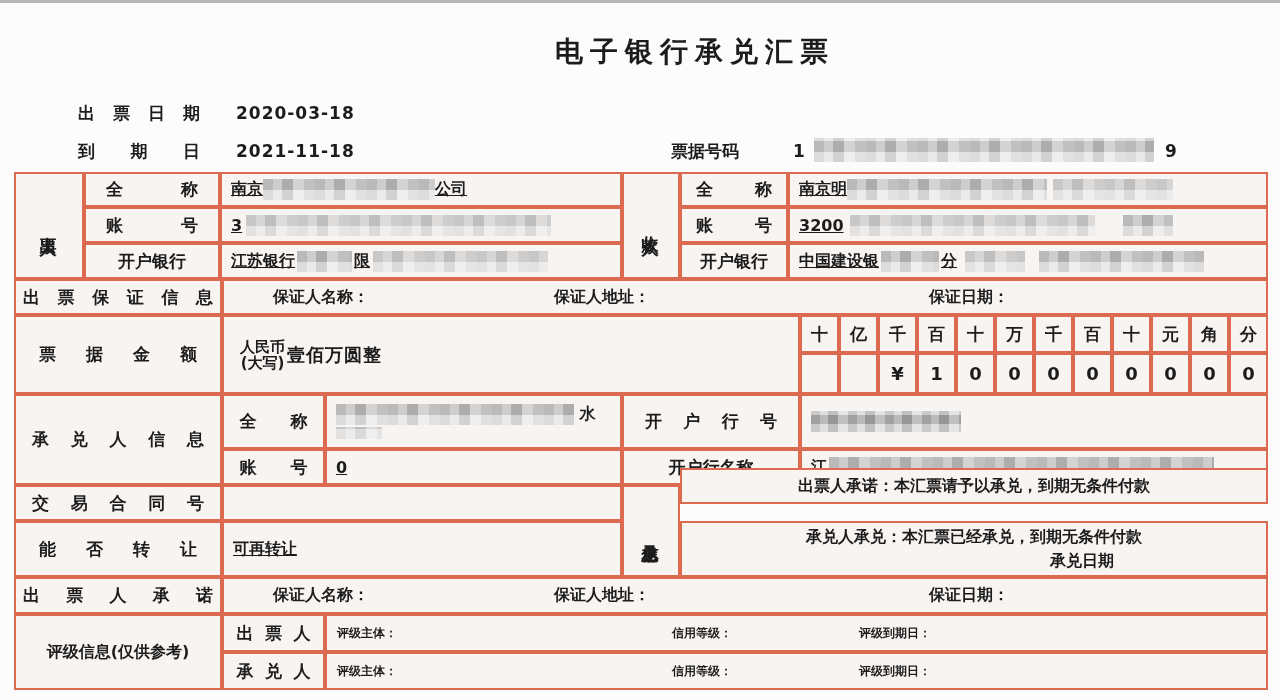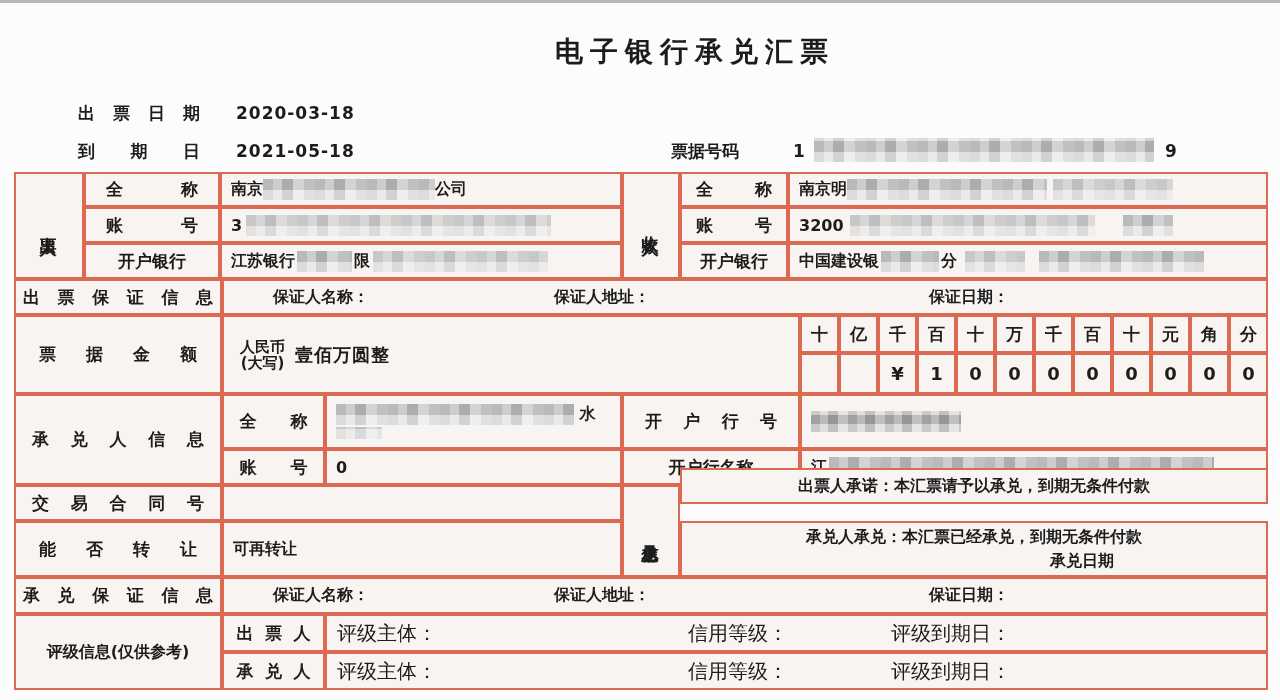--- a/index.html
+++ b/index.html
@@ -23,21 +23,21 @@
   .abs{position:absolute;}
   
   .sheet{position:absolute;left:14px;top:172px;width:1254px;height:518px;}
   .cell{
     position:absolute;box-sizing:border-box;
     border:2px solid #dc6a50;background:#f8f4f2;
     display:flex;align-items:center;
     font-size:16px;overflow:visible;
   }
   .cell.lab{font-weight:bold;justify-content:center;font-size:17px;}
-  .cell.val{padding-left:9px;font-weight:600;}
+  .cell.val{padding-left:9px;font-weight:600;text-decoration:underline;}
   .vert{
     writing-mode:vertical-lr;text-orientation:upright;
     font-weight:bold;font-size:17px;letter-spacing:2px;
     justify-content:center;
   }
   .mosaic{
     display:inline-block;height:21px;vertical-align:middle;
     background:
       repeating-linear-gradient(0deg, rgba(255,255,255,.38) 0 10px, rgba(110,110,110,.14) 10px 21px),
       repeating-linear-gradient(90deg,#c6c6c6 0 10px,#dddddd 10px 19px,#b7b7b7 19px 30px,#e4e4e4 30px 41px,#cecece 41px 52px);
@@ -46,24 +46,24 @@
     background:
       repeating-linear-gradient(0deg, rgba(255,255,255,.3) 0 8px, rgba(90,90,90,.2) 8px 17px),
       repeating-linear-gradient(90deg,#b3b3b3 0 9px,#d2d2d2 9px 17px,#a6a6a6 17px 27px,#dadada 27px 37px);
   }
   .mosaic.soft{opacity:.75;}
   .gcell{justify-content:center;font-weight:bold;font-size:17px;padding-left:0;}
   .gdigit{justify-content:center;font-weight:600;font-size:18px;}
   .guartxt{padding-left:12px;font-weight:bold;font-size:16px;white-space:nowrap;}
   .guartxt .f1{display:inline-block;width:281px;margin-left:37px;}
   .guartxt .f2{display:inline-block;width:375px;}
-  .rattxt{padding-left:10px;font-weight:normal;font-size:20px;white-space:nowrap;gap:16px;}
+  .rattxt{padding-left:10px;font-weight:bold;font-size:12px;white-space:nowrap;}
   .rattxt .f1{display:inline-block;width:335px;}
   .rattxt .f2{display:inline-block;width:187px;}
-  .cur{display:inline-block;text-align:center;font-weight:bold;font-size:15px;line-height:16px;margin:0 10px 0 16px;}
+  .cur{display:inline-block;text-align:center;font-weight:bold;font-size:15px;line-height:16px;margin:0 2px 0 16px;}
   .words{font-weight:bold;font-size:18px;letter-spacing:1px;}
   .promise{justify-content:center;font-weight:bold;font-size:16px;}
   .accept{flex-direction:column;justify-content:center;font-weight:bold;font-size:16px;}
   .accept .l2{display:block;width:max-content;margin-left:368px;margin-top:3px;align-self:flex-start;text-align:right;}
   .ratlab{flex-direction:column;justify-content:center;text-align:right;line-height:20px;padding:0 14px;}
   .acname{flex-direction:column;align-items:flex-start;justify-content:center;padding-left:9px;}
   .acname .row1{white-space:nowrap;font-weight:600;}
   .nowrap{white-space:nowrap;}
 </style>
 </head>
@@ -75,21 +75,21 @@
   <div class="title">电子银行承兑汇票</div>
 
   <div class="abs hlabel" style="left:78px;top:102px;">
     <span class="just" style="width:122px;">出票日期</span>
   </div>
   <div class="abs hval" style="left:236px;top:103px;">2020-03-18</div>
 
   <div class="abs hlabel" style="left:78px;top:140px;">
     <span class="just" style="width:122px;">到期日</span>
   </div>
-  <div class="abs hval" style="left:236px;top:141px;">2021-05-18</div>
+  <div class="abs hval" style="left:236px;top:141px;">2021-11-18</div>
 
   <div class="abs hlabel nowrap" style="left:671px;top:140px;">票据号码</div>
   <div class="abs hval" style="left:793px;top:141px;">1</div>
   <div class="abs mosaic" style="left:814px;top:138px;width:340px;height:24px;"></div>
   <div class="abs hval" style="left:1165px;top:141px;">9</div>
 
   <div class="sheet">
 
     <div class="cell vert" style="left:0;top:0;width:70px;height:107px;">出票人</div>
 
@@ -237,21 +237,21 @@
     <div class="cell val" style="left:208px;top:349px;width:400px;height:56px;font-weight:bold;">可再转让</div>
 
     <div class="cell vert" style="left:608px;top:313px;width:58px;height:92px;letter-spacing:0;">承兑信息</div>
     <div class="cell promise" style="left:666px;top:296px;width:588px;height:36px;">出票人承诺：本汇票请予以承兑，到期无条件付款</div>
     <div class="cell accept" style="left:666px;top:349px;width:588px;height:56px;">
       <span>承兑人承兑：本汇票已经承兑，到期无条件付款</span>
       <span class="l2">承兑日期</span>
     </div>
 
     <div class="cell lab" style="left:0;top:405px;width:208px;height:37px;">
-      <span class="just" style="width:190px;">承兑保证信息</span>
+      <span class="just" style="width:190px;">出票人承诺</span>
     </div>
     <div class="cell guartxt" style="left:208px;top:405px;width:1046px;height:37px;">
       <span class="f1">保证人名称：</span>
       <span class="f2">保证人地址：</span>
       <span>保证日期：</span>
     </div>
 
     <div class="cell lab ratlab" style="left:0;top:442px;width:208px;height:76px;font-size:16px;">评级信息(仅供参考)</div>
 
     <div class="cell lab" style="left:208px;top:442px;width:103px;height:38px;">

